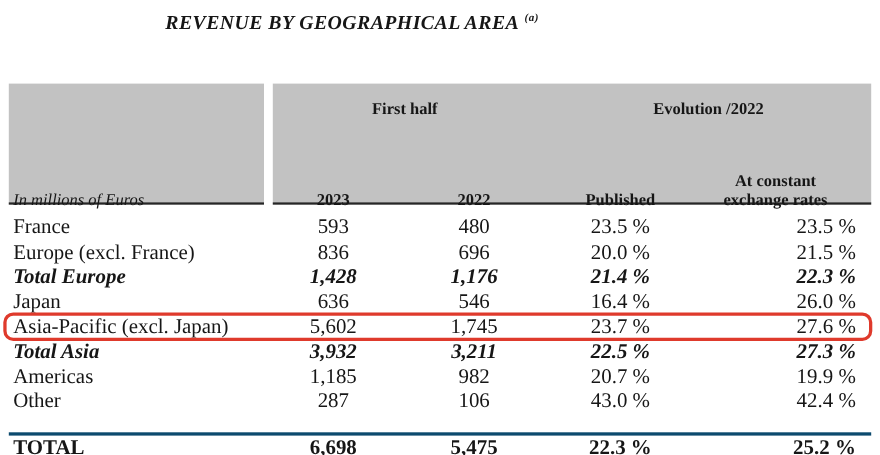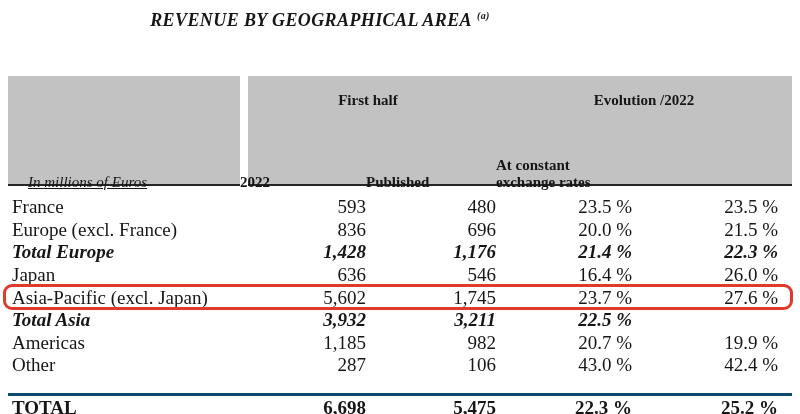--- a/index.html
+++ b/index.html
@@ -20,29 +20,29 @@
   .grid { display: grid; grid-template-columns: 232px 126px 130px 136px 160px; }
 
   
   .thead { position: relative; height: 120px; }
   .hdr-bg-left  { position: absolute; left: 0;    top: 0; width: 232px; height: 110px; background: #c2c2c2; border-bottom: 2px solid #262626; }
   .hdr-bg-right { position: absolute; left: 240px; top: 0; width: 544px; height: 110px; background: #c2c2c2; border-bottom: 2px solid #262626; }
   .group-row { position: absolute; left: 0; top: 16px; width: 100%; font-weight: bold; font-size: 15px; }
   .group-first-half { grid-column: 2 / 4; text-align: center; }
   .group-evolution  { grid-column: 4 / 6; text-align: center; }
   .sub-row { position: absolute; left: 0; bottom: 5px; width: 100%; align-items: end; font-size: 15px; }
-  .unit-label { font-style: italic; font-weight: normal; padding-left: 20px; white-space: nowrap; text-decoration: underline; }
-  .col-head { font-weight: bold; text-align: left; }
+  .unit-label { font-style: italic; font-weight: normal; padding-left: 4px; white-space: nowrap; }
+  .col-head { font-weight: bold; text-align: center; }
   .col-head.last { padding-right: 14px; line-height: 1.13; }
 
   
   .tbody { font-size: 19px; }
   .t-row { height: 22.6px; align-items: center; position: relative; }
   .t-row .c-label { padding-left: 4px; white-space: nowrap; }
-  .t-row .c-num  { text-align: right; }
+  .t-row .c-num  { text-align: center; }
   .t-row .c-last { text-align: right; padding-right: 14px; }
   .t-row.subtotal { font-weight: bold; font-style: italic; }
   .t-row.total { font-weight: bold; height: 27px; border-top: 3px solid #0c4a6e; margin-top: 16px; }
 
   
   .hl-box {
     position: absolute; left: -5px; right: -1px; top: -2px; bottom: -1px;
     border: 3px solid #df3a2c; border-radius: 9px;
     pointer-events: none;
   }
@@ -60,20 +60,21 @@
     <div class="hdr-bg-left"></div>
     <div class="hdr-bg-right"></div>
 
     <div class="grid group-row">
       <div class="group-first-half">First half</div>
       <div class="group-evolution">Evolution /2022</div>
     </div>
 
     <div class="grid sub-row">
       <div class="unit-label">In millions of Euros</div>
+      <div class="col-head">2023</div>
       <div class="col-head">2022</div>
       <div class="col-head">Published</div>
       <div class="col-head last">
         <div>At constant</div>
         <div>exchange rates</div>
       </div>
     </div>
   </div>
 
   <div class="tbody">
@@ -117,20 +118,21 @@
       <div class="c-num">1,745</div>
       <div class="c-num">23.7 %</div>
       <div class="c-last">27.6 %</div>
     </div>
 
     <div class="grid t-row subtotal">
       <div class="c-label">Total Asia</div>
       <div class="c-num">3,932</div>
       <div class="c-num">3,211</div>
       <div class="c-num">22.5 %</div>
+      <div class="c-last">27.3 %</div>
     </div>
 
     <div class="grid t-row">
       <div class="c-label">Americas</div>
       <div class="c-num">1,185</div>
       <div class="c-num">982</div>
       <div class="c-num">20.7 %</div>
       <div class="c-last">19.9 %</div>
     </div>
 

